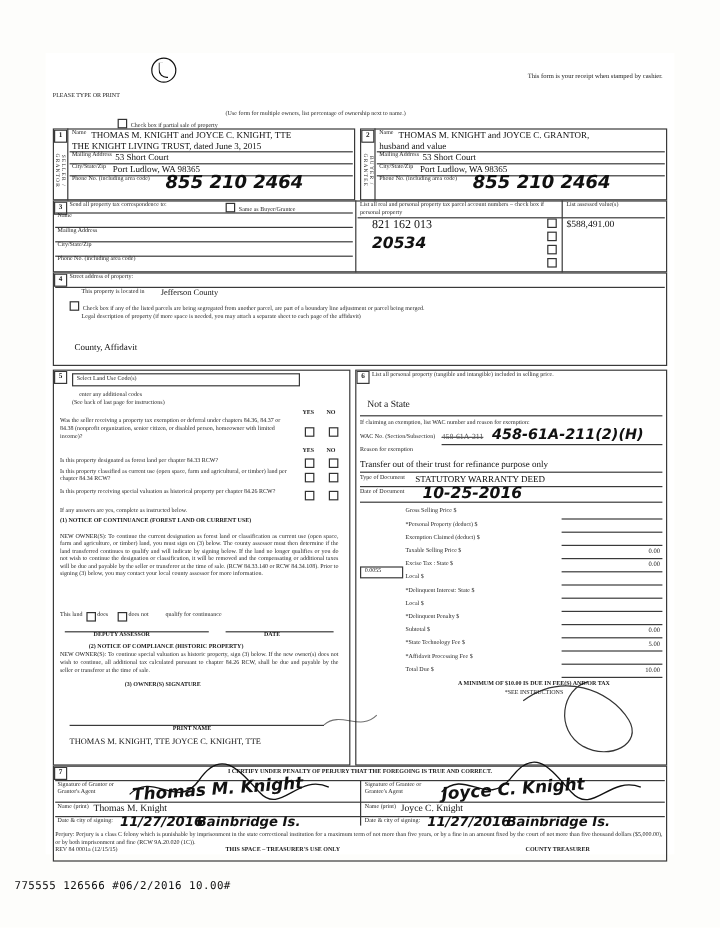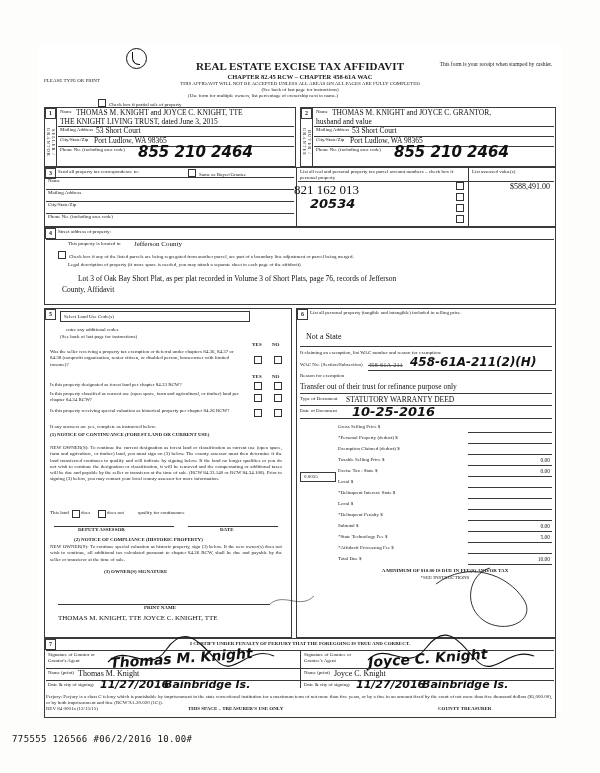--- a/index.html
+++ b/index.html
@@ -82,26 +82,20 @@
 </head>
 <body>
 
 <div class="page">
   <div class="sheet">
 
     <div class="logo"></div>
 
     <div class="pleasetype" style="top:34px;">PLEASE TYPE OR PRINT</div>
 
-    <div class="title">
-      <div class="t1">REAL ESTATE EXCISE TAX AFFIDAVIT</div>
-      <div class="t2">CHAPTER 82.45 RCW – CHAPTER 458-61A WAC</div>
-      <div class="t3">THIS AFFIDAVIT WILL NOT BE ACCEPTED UNLESS ALL AREAS ON ALL PAGES ARE FULLY COMPLETED</div>
-      <div class="t3">(See back of last page for instructions)</div>
-    </div>
 
     <div class="receipt">This form is your receipt when stamped by cashier.</div>
 
     <div class="lbl" style="left:150px;top:49px;">(Use form for multiple owners, list percentage of ownership next to name.)</div>
     <div class="lbl" style="left:60px;top:55px;">
       <span class="chkbox"></span><span>Check box if partial sale of property</span>
     </div>
 
     <div class="box" style="left:6px;top:63px;width:252px;height:60px;"></div>
     <div class="num" style="left:7px;top:64px;">1</div>
@@ -154,40 +148,39 @@
     <div class="lbl" style="left:10px;top:146px;">Mailing Address</div>
     <div class="line" style="left:8px;top:157px;width:248px;"></div>
     <div class="lbl" style="left:10px;top:158px;">City/State/Zip</div>
     <div class="line" style="left:8px;top:169px;width:248px;"></div>
     <div class="lbl" style="left:10px;top:170px;">Phone No. (including area code)</div>
 
     <div class="lbl" style="left:262px;top:125px;width:166px;">List all real and personal property tax parcel account numbers – check box if personal property</div>
     <div class="lbl" style="left:434px;top:125px;width:80px;">List assessed value(s)</div>
     <div class="line" style="left:260px;top:137px;width:256px;"></div>
 
-    <div class="handw" style="left:256px;top:138px;font-size:13px;">821 162 013</div>
+    <div class="handw" style="left:272px;top:138px;font-size:10px;">821 162 013</div>
     <div class="hand" style="left:272px;top:152px;font-size:13px;font-style:italic;">20534</div>
-    <div class="handw" style="left:472px;top:138px;font-size:8px;">$588,491.00</div>
+    <div class="handw" style="left:434px;top:138px;font-size:8px;">$588,491.00</div>
 
     <div class="sq" style="left:418px;top:138px;"></div>
     <div class="sq" style="left:418px;top:149px;"></div>
     <div class="sq" style="left:418px;top:160px;"></div>
     <div class="sq" style="left:418px;top:171px;"></div>
 
     <div class="box" style="left:6px;top:183px;width:512px;height:78px;"></div>
     <div class="num" style="left:7px;top:184px;">4</div>
     <div class="lbl" style="left:20px;top:185px;">Street address of property:</div>
     <div class="line" style="left:8px;top:195px;width:508px;"></div>
     <div class="lbl" style="left:30px;top:197px;">This property is located in</div>
     <div class="handw" style="left:96px;top:196px;font-size:7px;">Jefferson County</div>
     <div class="lbl" style="left:20px;top:207px;width:470px;">
       <span class="chkbox"></span><span>Check box if any of the listed parcels are being segregated from another parcel, are part of a boundary line adjustment or parcel being merged.</span>
     </div>
     <div class="lbl" style="left:30px;top:218px;width:470px;">Legal description of property (if more space is needed, you may attach a separate sheet to each page of the affidavit)</div>
-    <div class="handw" style="left:40px;top:230px;font-size:7.5px;">Lot 3 of Oak Bay Short Plat, as per plat recorded in Volume 3 of Short Plats, page 76, records of Jefferson</div>
     <div class="handw" style="left:24px;top:241px;font-size:7.5px;">County, Affidavit</div>
 
     <div class="box" style="left:6px;top:264px;width:248px;height:330px;"></div>
     <div class="num" style="left:7px;top:265px;">5</div>
     <div class="box" style="left:22px;top:267px;width:190px;height:11px;"></div>
     <div class="lbl" style="left:26px;top:270px;">Select Land Use Code(s)</div>
     <div class="lbl" style="left:28px;top:283px;">enter any additional codes</div>
     <div class="lbl" style="left:22px;top:290px;">(See back of last page for instructions)</div>
 
     <div class="lbl lbl-b" style="left:214px;top:298px;">YES</div>

